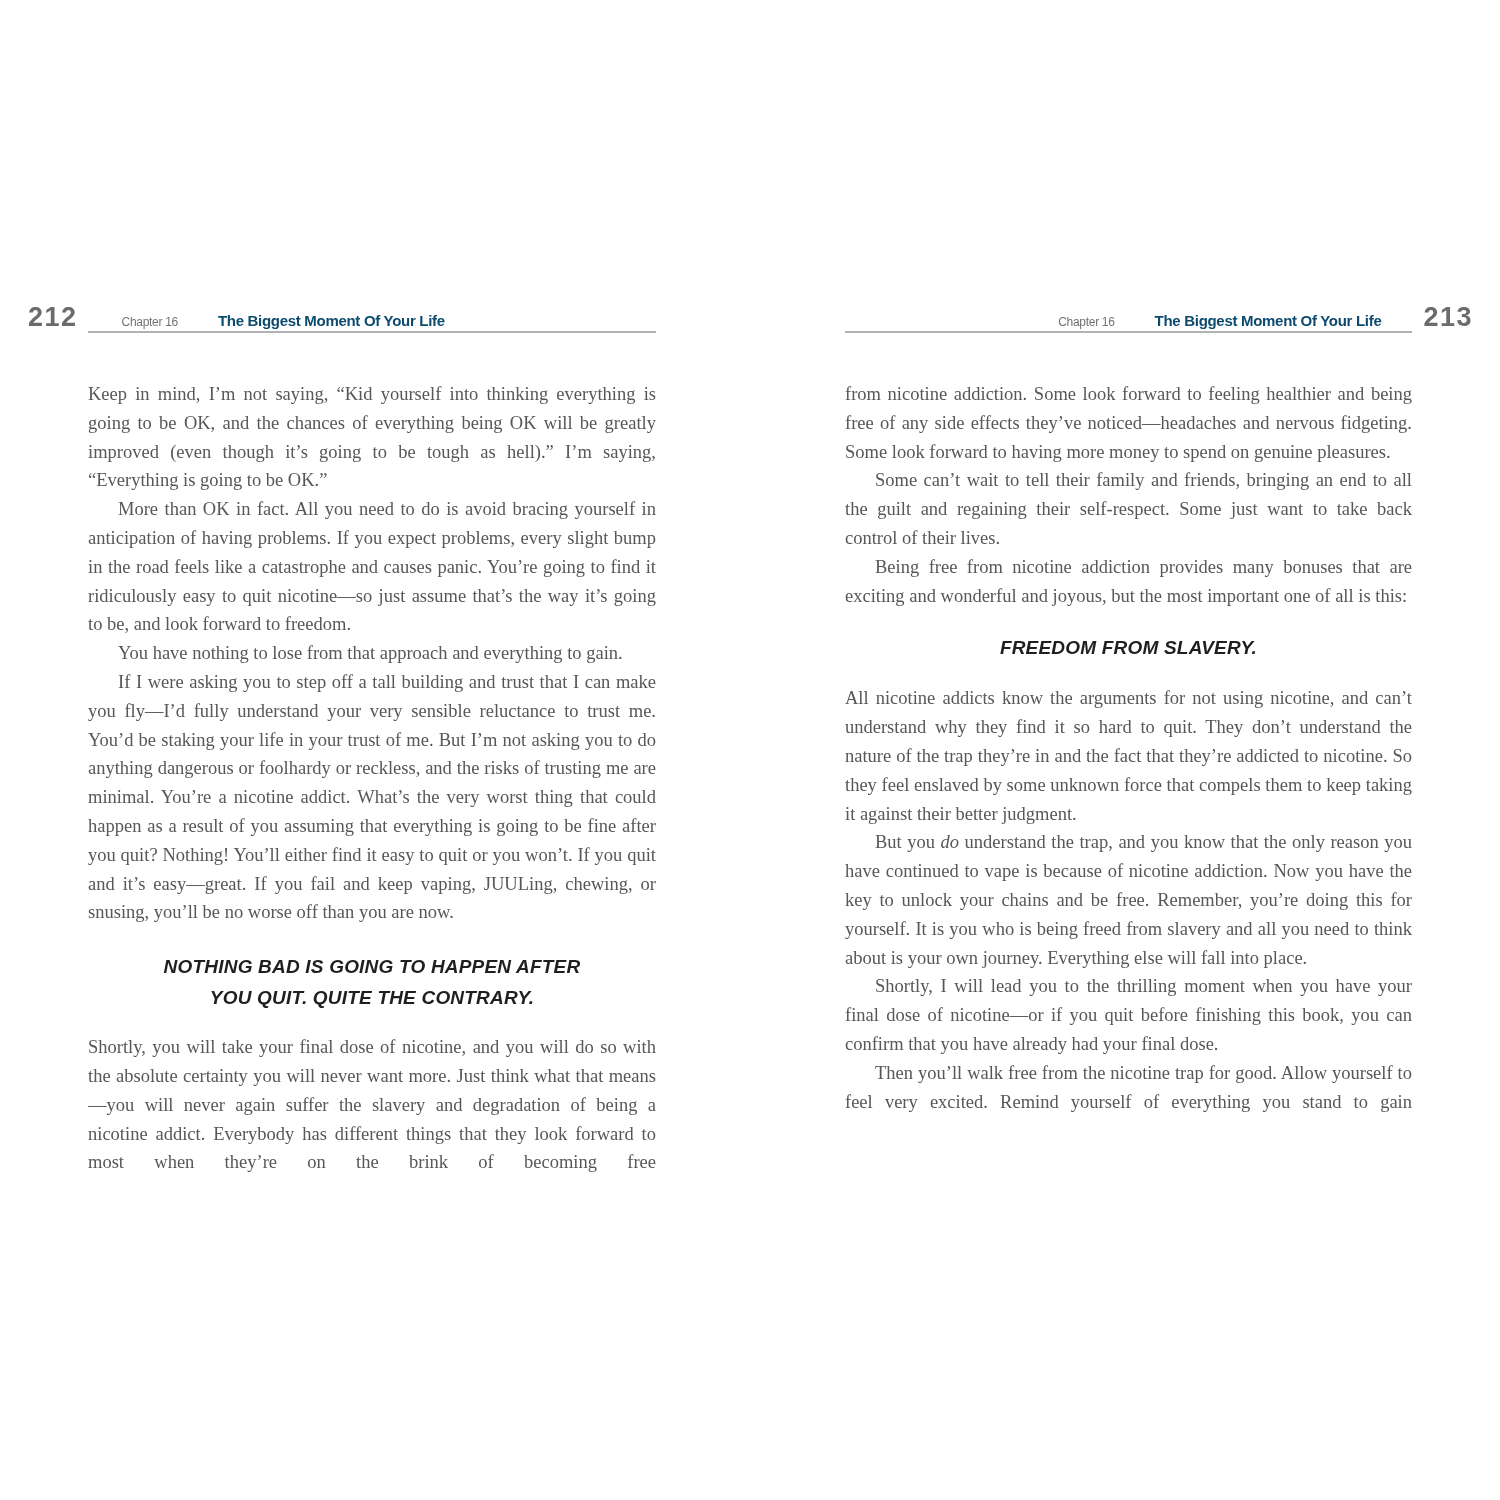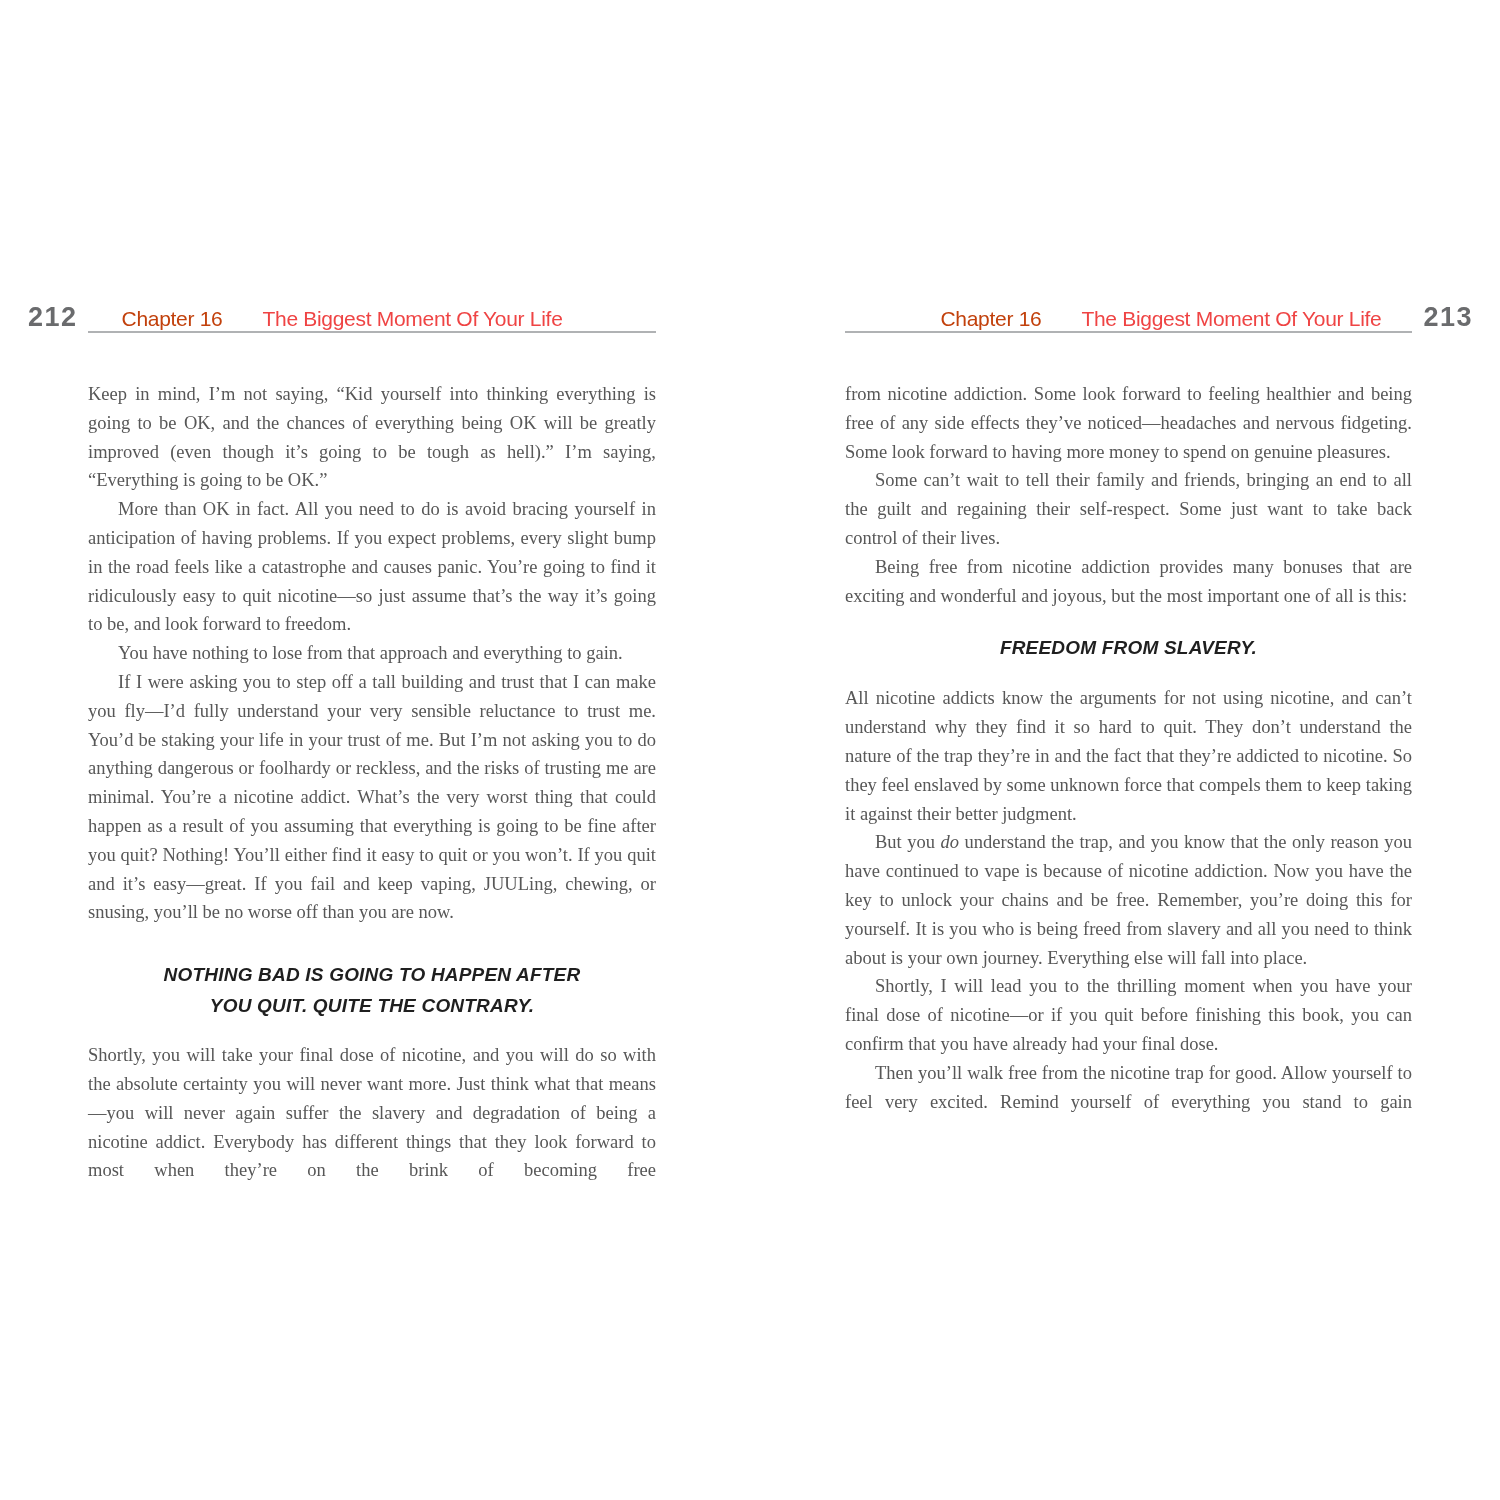--- a/index.html
+++ b/index.html
@@ -22,26 +22,26 @@
   }
   .header-left  { left: 28px; }
   .header-right { right: 27px; }
   .page-number {
     font-weight: 700; font-size: 27px; color: #6a6b6d;
     letter-spacing: 1.5px;
   }
   .header-left .page-number  { margin-right: 16px; }
   .header-right .page-number { margin-left: 14px; text-align: center; }
   .chapter-label {
-    font-size: 21px; color: #c2410c; letter-spacing: -0.3px;
+    font-size: 12px; color: #737373; letter-spacing: -0.3px;
     margin-right: 12px;
     text-align: right;
   }
   .chapter-title {
-    font-weight: 400; font-size: 21px; color: #ef4444;
+    font-weight: 700; font-size: 15px; color: #0c4a6e;
     letter-spacing: -0.3px;
   }
   .header-rule {
     position: absolute; top: 331px; height: 2px;
     background: #b0b2b4;
   }
   .rule-left  { left: 88px;  width: 568px; }
   .rule-right { left: 845px; width: 567px; }
 
   
@@ -59,21 +59,21 @@
   .em { font-style: italic; }
 
   
   .section-heading {
     font-family: "Liberation Sans", sans-serif;
     font-weight: 700; font-style: italic;
     font-size: 19px; line-height: 31px;
     color: #1f1f1f; text-align: left; text-align-last: center;
     letter-spacing: 0.2px; text-indent: 0;
   }
-  .heading-block-left  { margin: 32px 0 20px; }
+  .heading-block-left  { margin: 24px 0 20px; }
   .heading-block-right { margin: 22px 0 21px; }
 </style>
 </head>
 <body>
 
 <div class="spread">
 
   <div class="page-header header-left">
     <span class="page-number">212</span>
     <span class="chapter-label">Chapter 16</span>

